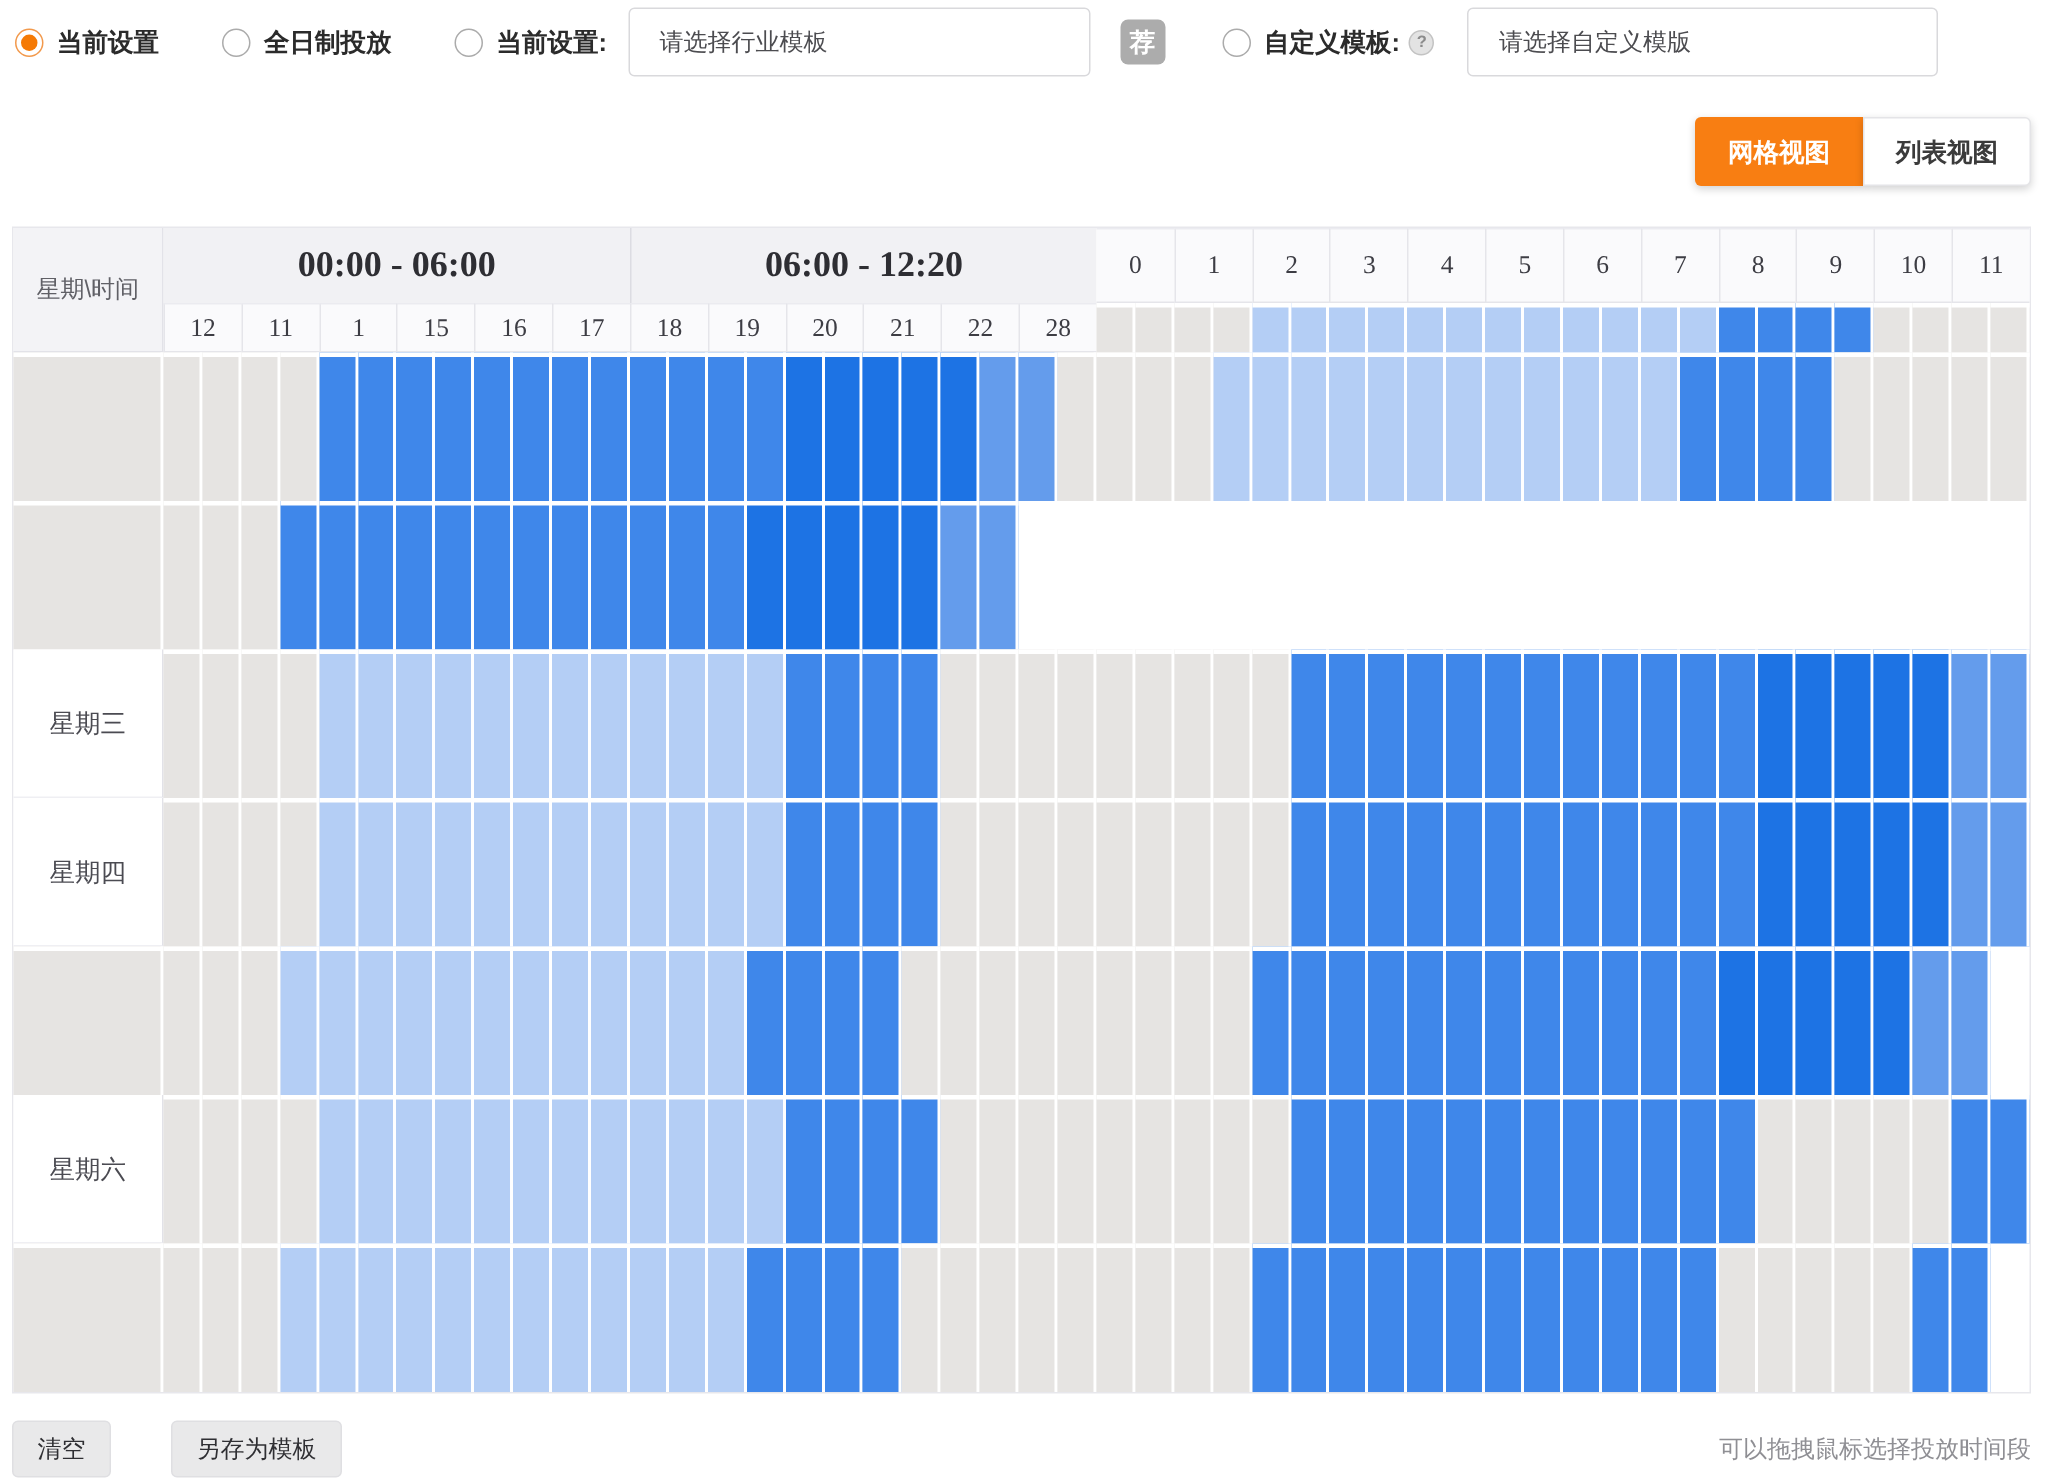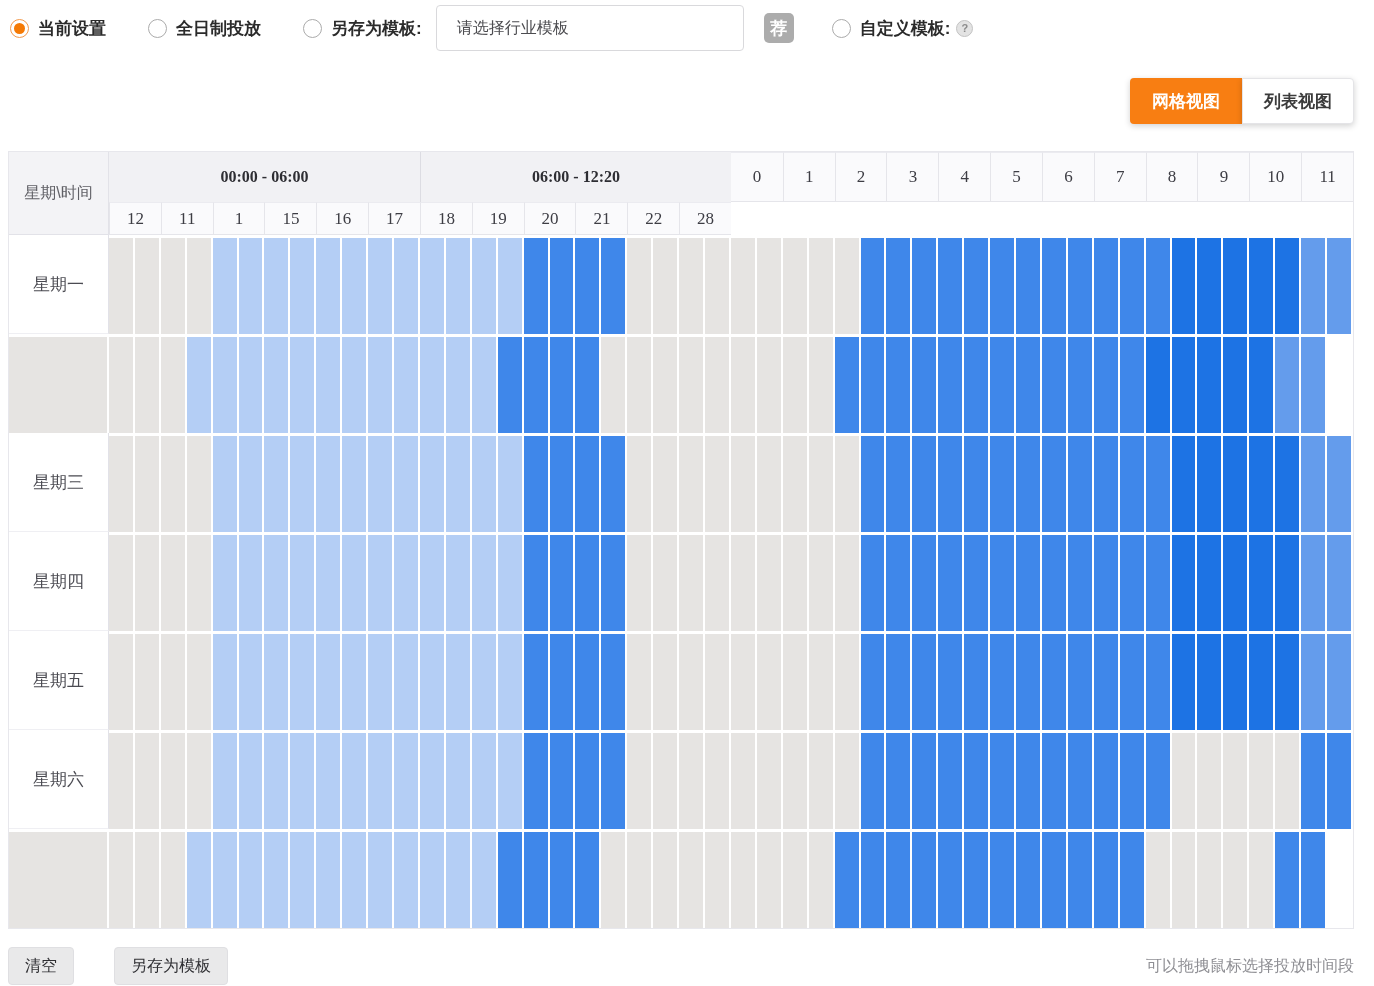--- a/index.html
+++ b/index.html
@@ -31,21 +31,21 @@
   .vt.active   { background:#f87e12; color:#fff; font-weight:700; border-radius:4px 0 0 4px; }
   .vt.inactive { background:#fff; color:#3b3b3b; font-weight:600; border:1px solid #e4e4e7; border-radius:0 4px 4px 0; }
   
   #schedule-grid { display:grid; grid-template-columns:100px repeat(48,1fr);
     grid-template-rows:50px 33px repeat(7,99px);
     width:1346px; margin:27px 20px 0 8px; background:#fff; border:1px solid #e7e7ec; }
   .corner-cell { grid-row:1/3; grid-column:1; display:flex; align-items:center; justify-content:center;
     background:#f3f3f6; color:#606066; font-size:16px;
     border-right:1px solid #e2e2e8; border-bottom:1px solid #e2e2e8; }
   .group-cell { grid-column:span 12; display:flex; align-items:center; justify-content:center;
-    background:#f1f1f4; color:#2e2e33; font-size:16px; font-weight:700;
+    background:#f1f1f4; color:#2e2e33; font-size:24px; font-weight:700;
     font-family:"Liberation Serif","DejaVu Serif",serif; border-left:1px solid #dcdce2; }
   .group-cell.first { border-left:none; }
   .hour-cell { grid-column:span 2; display:flex; align-items:center; justify-content:center;
     background:#fafafc; color:#3d3d44; font-size:17px;
     font-family:"Liberation Serif","DejaVu Serif",serif;
     border-left:1px solid #e5e5ea; border-top:1px solid #ebebf0; border-bottom:1px solid #e5e5ea; }
   .hour-cell.first { border-left:none; }
   .day-cell { grid-column:1; display:flex; align-items:center; justify-content:center;
     background:#fff; color:#4b4b52; font-size:17px;
     border-right:1px solid #e2e2e8; border-bottom:1px solid #efeff3; }
@@ -66,31 +66,34 @@
   <div class="radio">
     <span class="rb selected"></span>
     <span class="radio-label">当前设置</span>
   </div>
   <div class="radio ml42">
     <span class="rb"></span>
     <span class="radio-label">全日制投放</span>
   </div>
   <div class="radio ml42">
     <span class="rb"></span>
-    <span class="radio-label">另存为模板:</span>
+    <span class="radio-label">当前设置:</span>
   </div>
   <div class="sel sel-industry">
     <span>请选择行业模板</span>
   </div>
   <div class="badge">荐</div>
   <div class="radio ml38">
     <span class="rb"></span>
     <span class="radio-label">自定义模板:</span>
   </div>
   <div class="help">?</div>
+  <div class="sel sel-custom">
+    <span>请选择自定义模版</span>
+  </div>
 </div>
 
 <div class="view-toggle">
   <div class="vt active">网格视图</div>
   <div class="vt inactive">列表视图</div>
 </div>
 
 <div id="schedule-grid">
     <div class="corner-cell">星期\时间</div>
     <div class="group-cell first">00:00 - 06:00</div>
@@ -112,21 +115,20 @@
     <div class="hour-cell">1</div>
     <div class="hour-cell">15</div>
     <div class="hour-cell">16</div>
     <div class="hour-cell">17</div>
     <div class="hour-cell">18</div>
     <div class="hour-cell">19</div>
     <div class="hour-cell">20</div>
     <div class="hour-cell">21</div>
     <div class="hour-cell">22</div>
     <div class="hour-cell">28</div>
-    <div class="day-cell">星期一</div>
     <div class="slot hfirst" style="background: rgb(230, 228, 226);"></div>
     <div class="slot" style="background: rgb(230, 228, 226);"></div>
     <div class="slot" style="background: rgb(230, 228, 226);"></div>
     <div class="slot" style="background: rgb(230, 228, 226);"></div>
     <div class="slot" style="background: rgb(180, 206, 245);"></div>
     <div class="slot" style="background: rgb(180, 206, 245);"></div>
     <div class="slot" style="background: rgb(180, 206, 245);"></div>
     <div class="slot" style="background: rgb(180, 206, 245);"></div>
     <div class="slot" style="background: rgb(180, 206, 245);"></div>
     <div class="slot" style="background: rgb(180, 206, 245);"></div>
@@ -307,21 +309,20 @@
     <div class="slot" style="background: rgb(63, 135, 234);"></div>
     <div class="slot" style="background: rgb(63, 135, 234);"></div>
     <div class="slot" style="background: rgb(63, 135, 234);"></div>
     <div class="slot" style="background: rgb(29, 115, 228);"></div>
     <div class="slot" style="background: rgb(29, 115, 228);"></div>
     <div class="slot" style="background: rgb(29, 115, 228);"></div>
     <div class="slot" style="background: rgb(29, 115, 228);"></div>
     <div class="slot" style="background: rgb(29, 115, 228);"></div>
     <div class="slot" style="background: rgb(100, 156, 236);"></div>
     <div class="slot" style="background: rgb(100, 156, 236);"></div>
-    <div class="day-cell">星期五</div>
     <div class="slot hfirst" style="background: rgb(230, 228, 226);"></div>
     <div class="slot" style="background: rgb(230, 228, 226);"></div>
     <div class="slot" style="background: rgb(230, 228, 226);"></div>
     <div class="slot" style="background: rgb(230, 228, 226);"></div>
     <div class="slot" style="background: rgb(180, 206, 245);"></div>
     <div class="slot" style="background: rgb(180, 206, 245);"></div>
     <div class="slot" style="background: rgb(180, 206, 245);"></div>
     <div class="slot" style="background: rgb(180, 206, 245);"></div>
     <div class="slot" style="background: rgb(180, 206, 245);"></div>
     <div class="slot" style="background: rgb(180, 206, 245);"></div>

